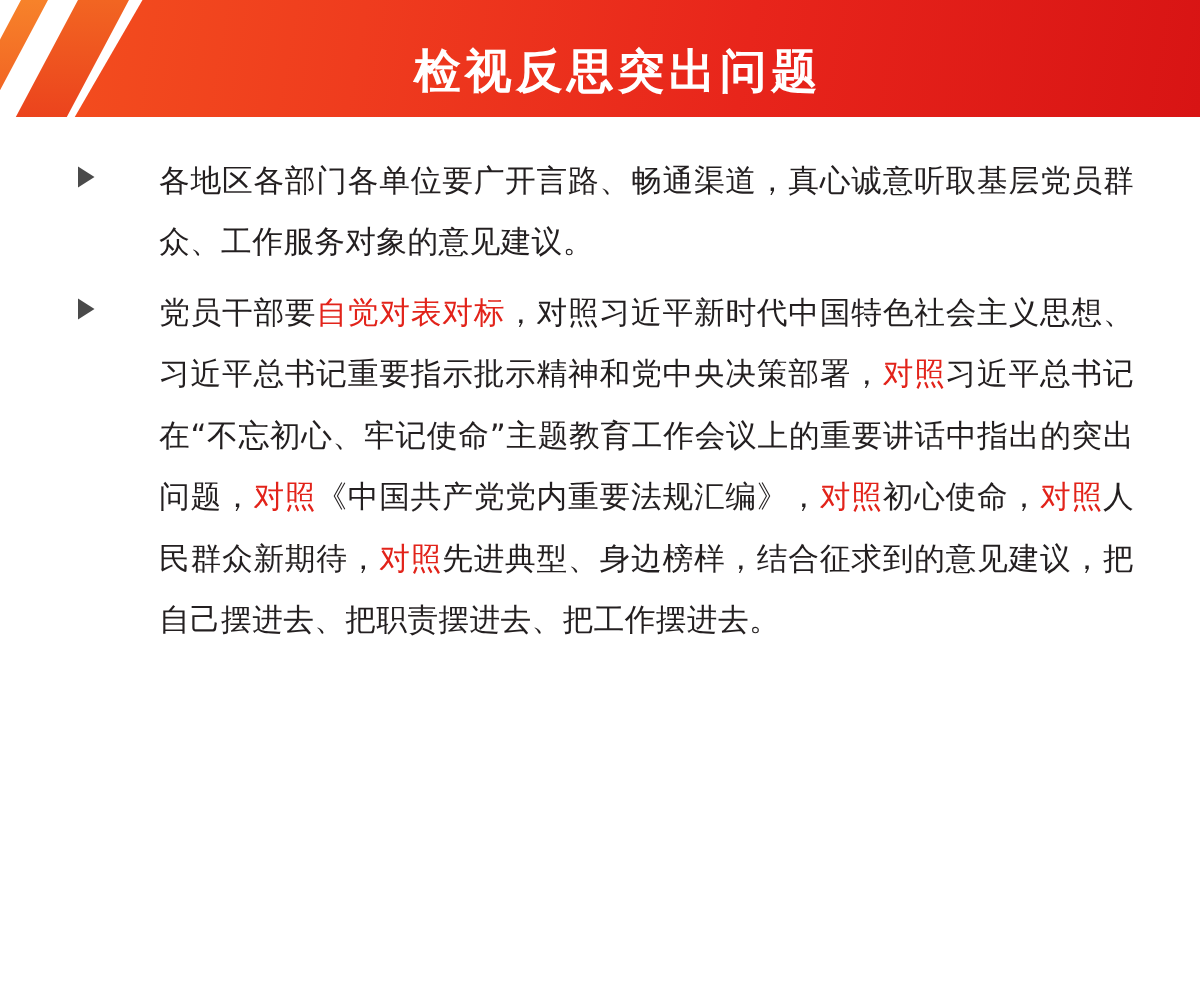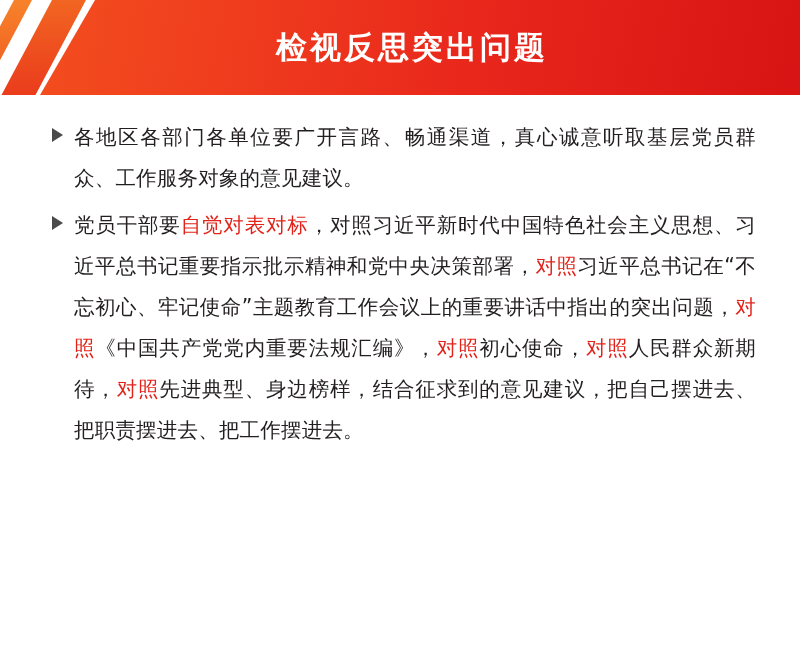--- a/index.html
+++ b/index.html
@@ -11,21 +11,21 @@
     height: 671px;
     background: #ffffff;
     font-family: "DejaVu Sans", "Liberation Sans", sans-serif;
     overflow: hidden;
   }
 
   
   .banner {
     position: relative;
     width: 800px;
-    height: 95px;
+    height: 78px;
     overflow: hidden;
     background: #ffffff;
   }
   .banner-bg {
     position: absolute;
     inset: 0;
     background: linear-gradient(100deg, #f4511e 0%, #ef3c1e 30%, #e8251b 62%, #d81414 100%);
     clip-path: polygon(95px 0, 800px 0, 800px 95px, 40px 95px);
   }
   .banner-stripe-a {
@@ -92,20 +92,21 @@
     border-top: 7px solid transparent;
     border-bottom: 7px solid transparent;
   }
   .para {
     flex: 1 1 auto;
     font-size: 20.5px;
     line-height: 41px;
     color: #231f20;
     text-align: justify;
     letter-spacing: 0.2px;
+    margin-left: 32px;
   }
   .hl {
     color: #e2231a;
   }
 </style>
 </head>
 <body>
 
 <div class="banner">
   <div class="banner-bg"></div>

